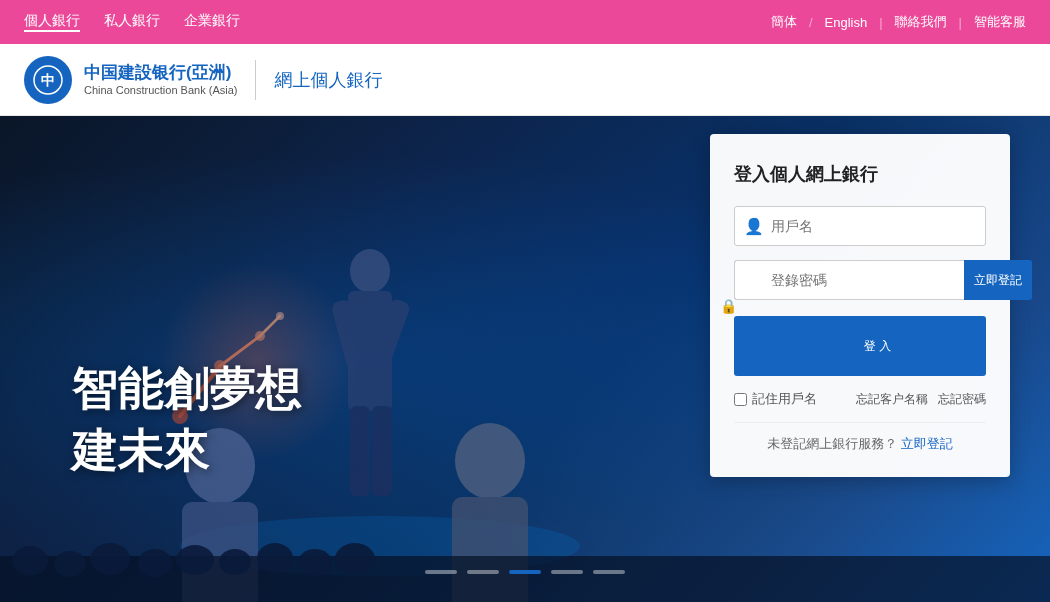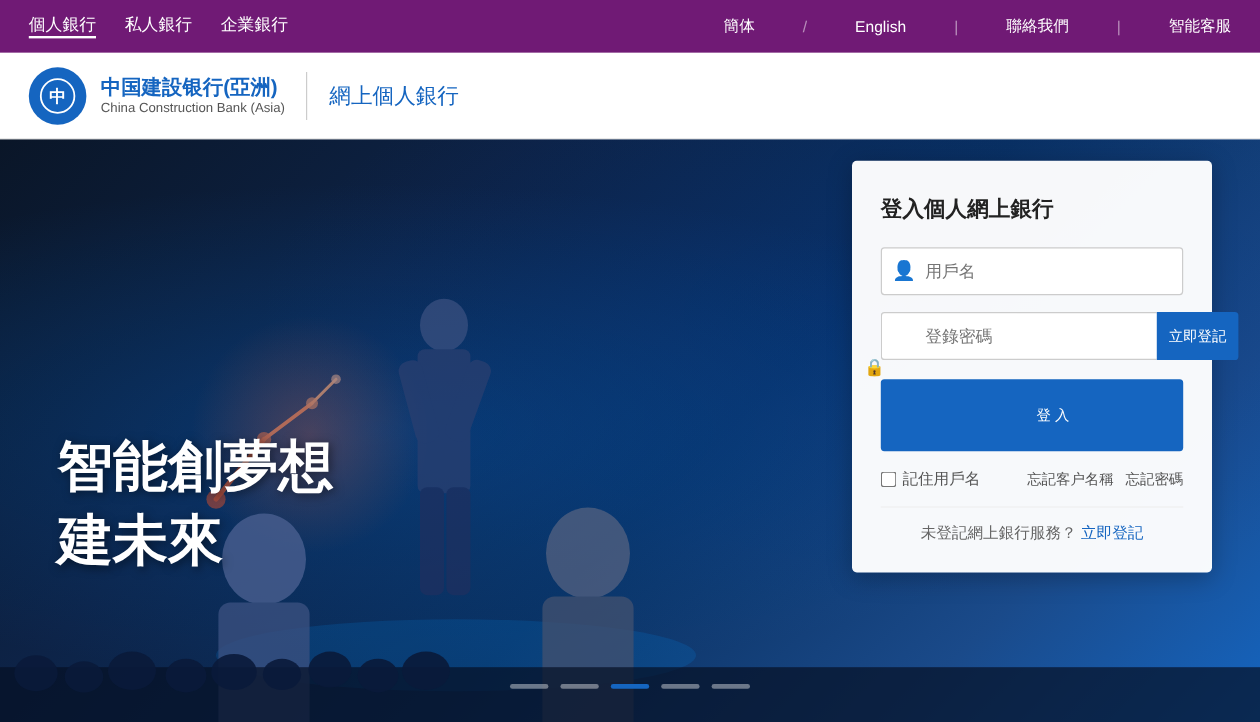--- a/index.html
+++ b/index.html
@@ -1,36 +1,36 @@
 <!DOCTYPE html>
 <html><head>
   <meta charset="utf-8">
   <style>
     * { margin: 0; padding: 0; box-sizing: border-box; }
     body { font-family: 'Microsoft YaHei', Arial, sans-serif; width: 1050px; height: 602px; overflow: hidden; background: #fff; }
 
     
     .top-nav {
-      background: #701a75;
+      background: #ec4899;
       height: 44px;
       display: flex;
       align-items: center;
       justify-content: space-between;
       padding: 0 24px;
     }
     .top-nav-left { display: flex; gap: 24px; }
     .top-nav-left a {
       color: #fff;
       font-size: 14px;
       text-decoration: none;
       cursor: pointer;
     }
     .top-nav-left a.active { border-bottom: 2px solid #fff; }
     .top-nav-right { display: flex; align-items: center; gap: 12px; color: #fff; font-size: 13px; }
-    .top-nav-right span { cursor: pointer; margin-left: 28px; }
+    .top-nav-right span { cursor: pointer; }
     .top-nav-right .sep { color: rgba(255,255,255,0.5); }
 
     
     .site-header {
       background: #fff;
       height: 72px;
       display: flex;
       align-items: center;
       padding: 0 24px;
       border-bottom: 1px solid #e8e8e8;
@@ -63,21 +63,21 @@
     }
     
     .hero-overlay {
       position: absolute; top: 0; left: 0; width: 100%; height: 100%;
       background: radial-gradient(ellipse at 30% 50%, rgba(0,100,200,0.3) 0%, transparent 60%),
                   radial-gradient(ellipse at 70% 30%, rgba(0,50,150,0.2) 0%, transparent 50%);
     }
     .hero-text {
       position: absolute;
       bottom: 120px;
-      left: 48px;
+      left: 72px;
       color: #fff;
     }
     .hero-text .line1 { font-size: 46px; font-weight: bold; text-shadow: 2px 2px 8px rgba(0,0,0,0.5); }
     .hero-text .line2 { font-size: 46px; font-weight: bold; text-shadow: 2px 2px 8px rgba(0,0,0,0.5); }
 
     
     .carousel-dots {
       position: absolute;
       bottom: 28px;
       left: 50%;

